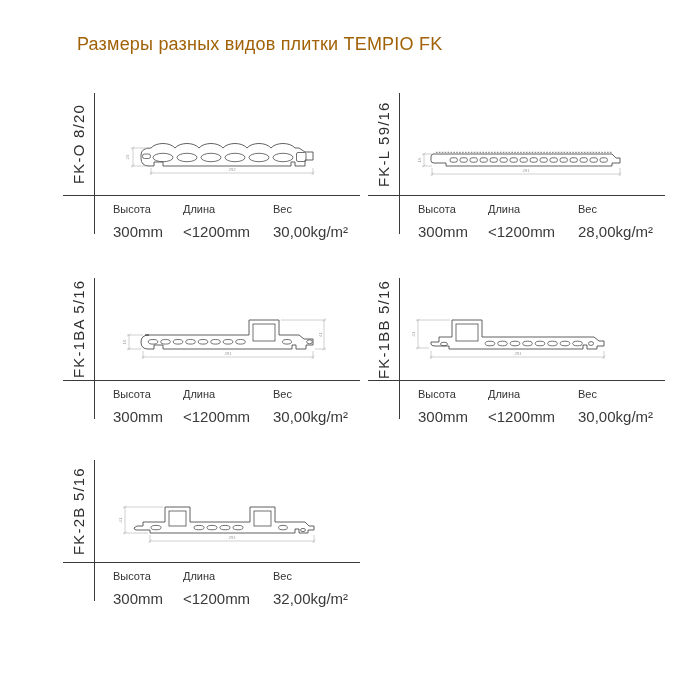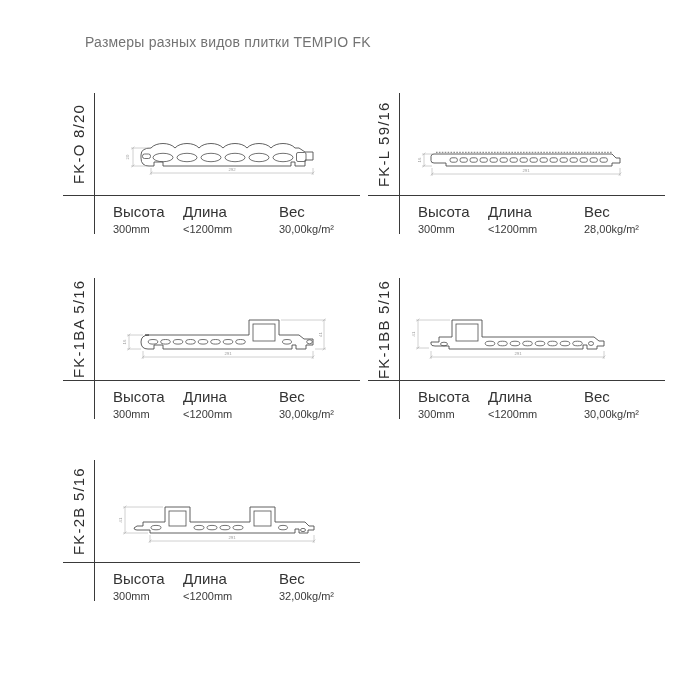--- a/index.html
+++ b/index.html
@@ -1,29 +1,29 @@
 <!DOCTYPE html>
 <html><head>
 <meta charset="utf-8">
 <style>
   html,body{margin:0;padding:0;background:#fff;}
   .page{position:relative;width:700px;height:700px;background:#ffffff;overflow:hidden;
         font-family:"Liberation Sans",sans-serif;color:#3a3a3a;}
-  .title{position:absolute;left:85px;top:34px;font-size:14px;letter-spacing:.2px;color:#737373;}
+  .title{position:absolute;left:77px;top:34px;font-size:18px;letter-spacing:.2px;color:#a16207;}
   .section{position:absolute;width:297px;height:148px;}
   .vline{position:absolute;left:31px;top:0;width:1px;height:141px;background:#3a3a3a;}
   .rot-label{position:absolute;left:1px;top:0;width:28px;height:102px;
              display:flex;align-items:center;justify-content:center;
              writing-mode:vertical-rl;transform:rotate(180deg);
              font-size:15px;letter-spacing:1.2px;color:#2e2e2e;white-space:nowrap;}
   .rule{position:absolute;left:0;top:102px;width:297px;height:1px;background:#3a3a3a;}
   .drawing{position:absolute;left:0;top:0;width:297px;height:102px;}
-  .thead{position:absolute;top:110px;font-size:15px;color:#333;}
-  .tval{position:absolute;top:130px;font-size:11px;color:#3a3a3a;}
-  .c1{left:50px}.c2{left:120px}.c3{left:216px}
+  .thead{position:absolute;top:110px;font-size:11px;color:#333;}
+  .tval{position:absolute;top:130px;font-size:15px;color:#3a3a3a;}
+  .c1{left:50px}.c2{left:120px}.c3{left:210px}
   
   .outline{fill:#ffffff;stroke:#4f4f4f;stroke-width:.9;stroke-linejoin:round;}
   .hole{fill:none;stroke:#4f4f4f;stroke-width:.8;}
   .serr{fill:none;stroke:#4f4f4f;stroke-width:.8;stroke-dasharray:1.6 1.3;}
   .dim{stroke:#ababab;stroke-width:.55;fill:none;}
   .dimtxt{fill:#9a9a9a;font-size:4.3px;font-family:"Liberation Sans",sans-serif;}
 </style>
 </head>
 <body>
 

